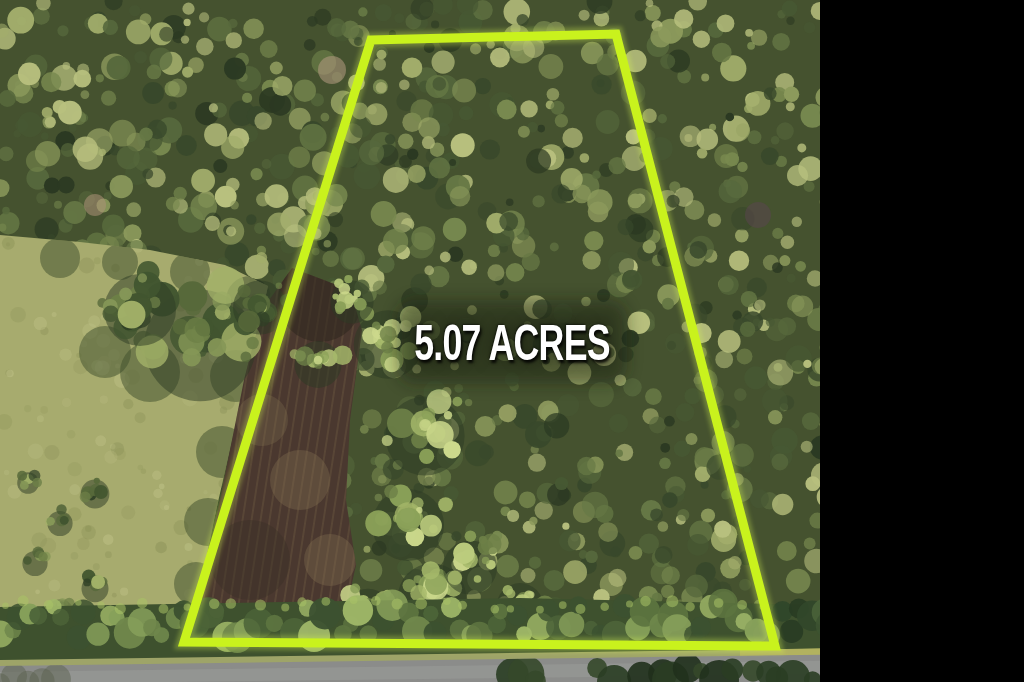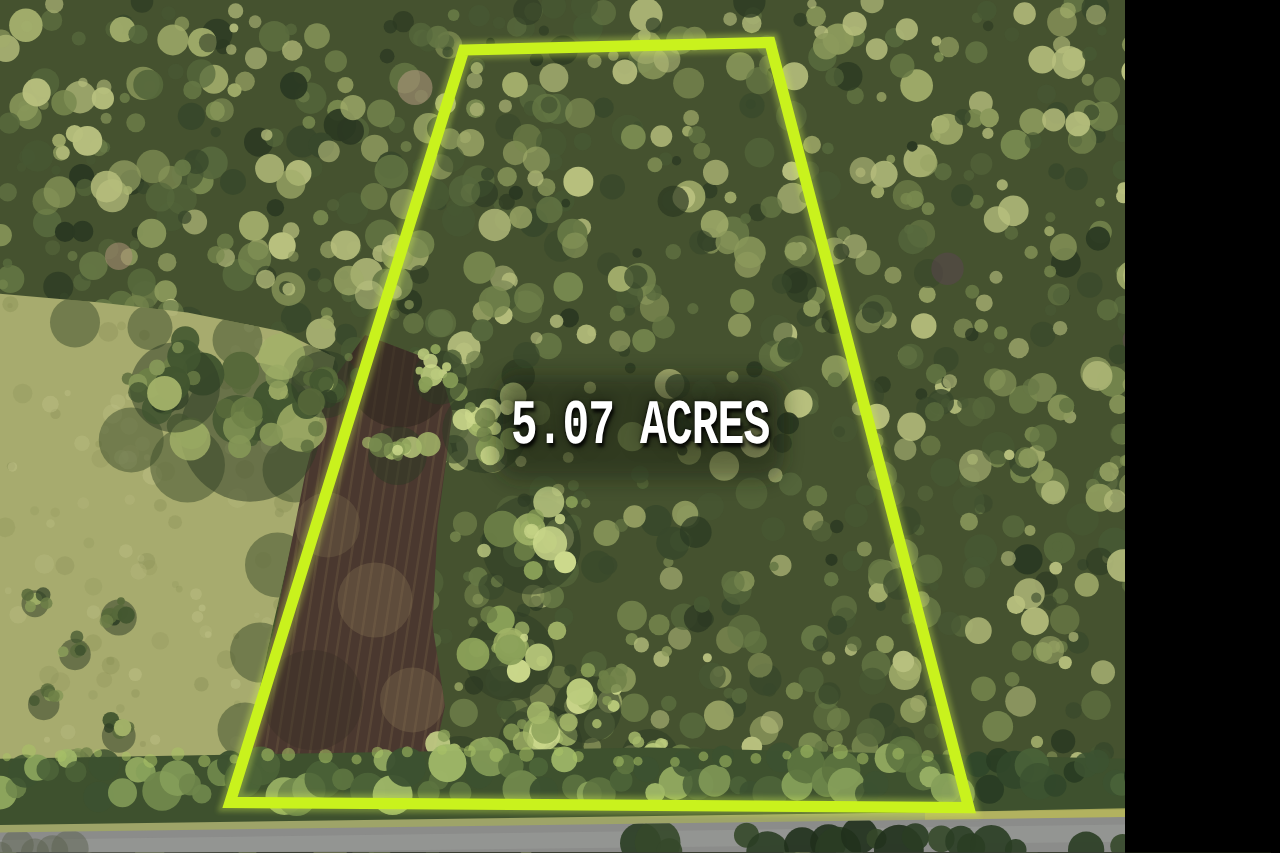--- a/index.html
+++ b/index.html
@@ -1,20 +1,20 @@
 <!DOCTYPE html>
 <html><head>
 <meta charset="utf-8">
 <style>
   html,body{margin:0;padding:0;background:#000;}
   .stage{
     position:relative;
-    width:900px;height:682px;
+    width:820px;height:682px;
     overflow:hidden;
-    font-family:Liberation Mono, monospace;
+    font-family:Liberation Sans, sans-serif;
   }
   #scene-svg{position:absolute;inset:0;display:block;}
   .acreage-label{
     position:absolute;
     left:512px;top:342px;
     transform:translate(-50%,-50%) scale(.76,1.08);
     transform-origin:center;
     font-weight:700;
     font-size:47px;
     letter-spacing:-1px;

